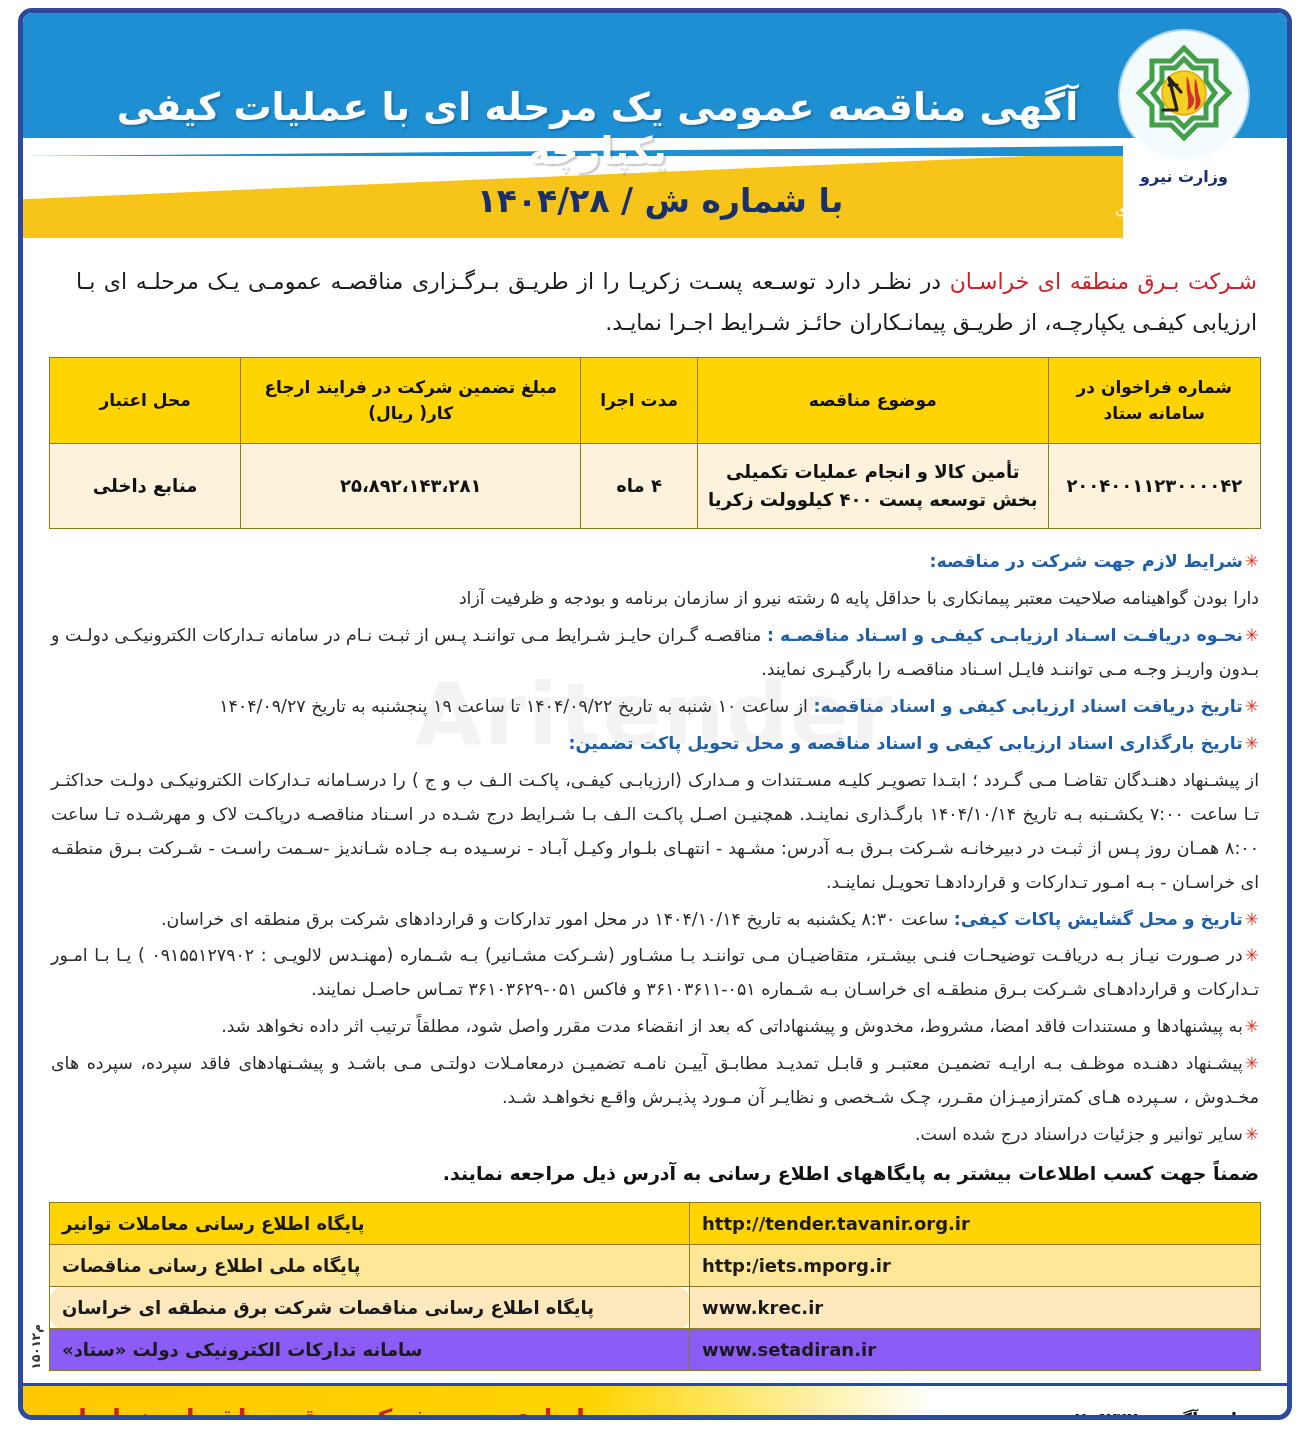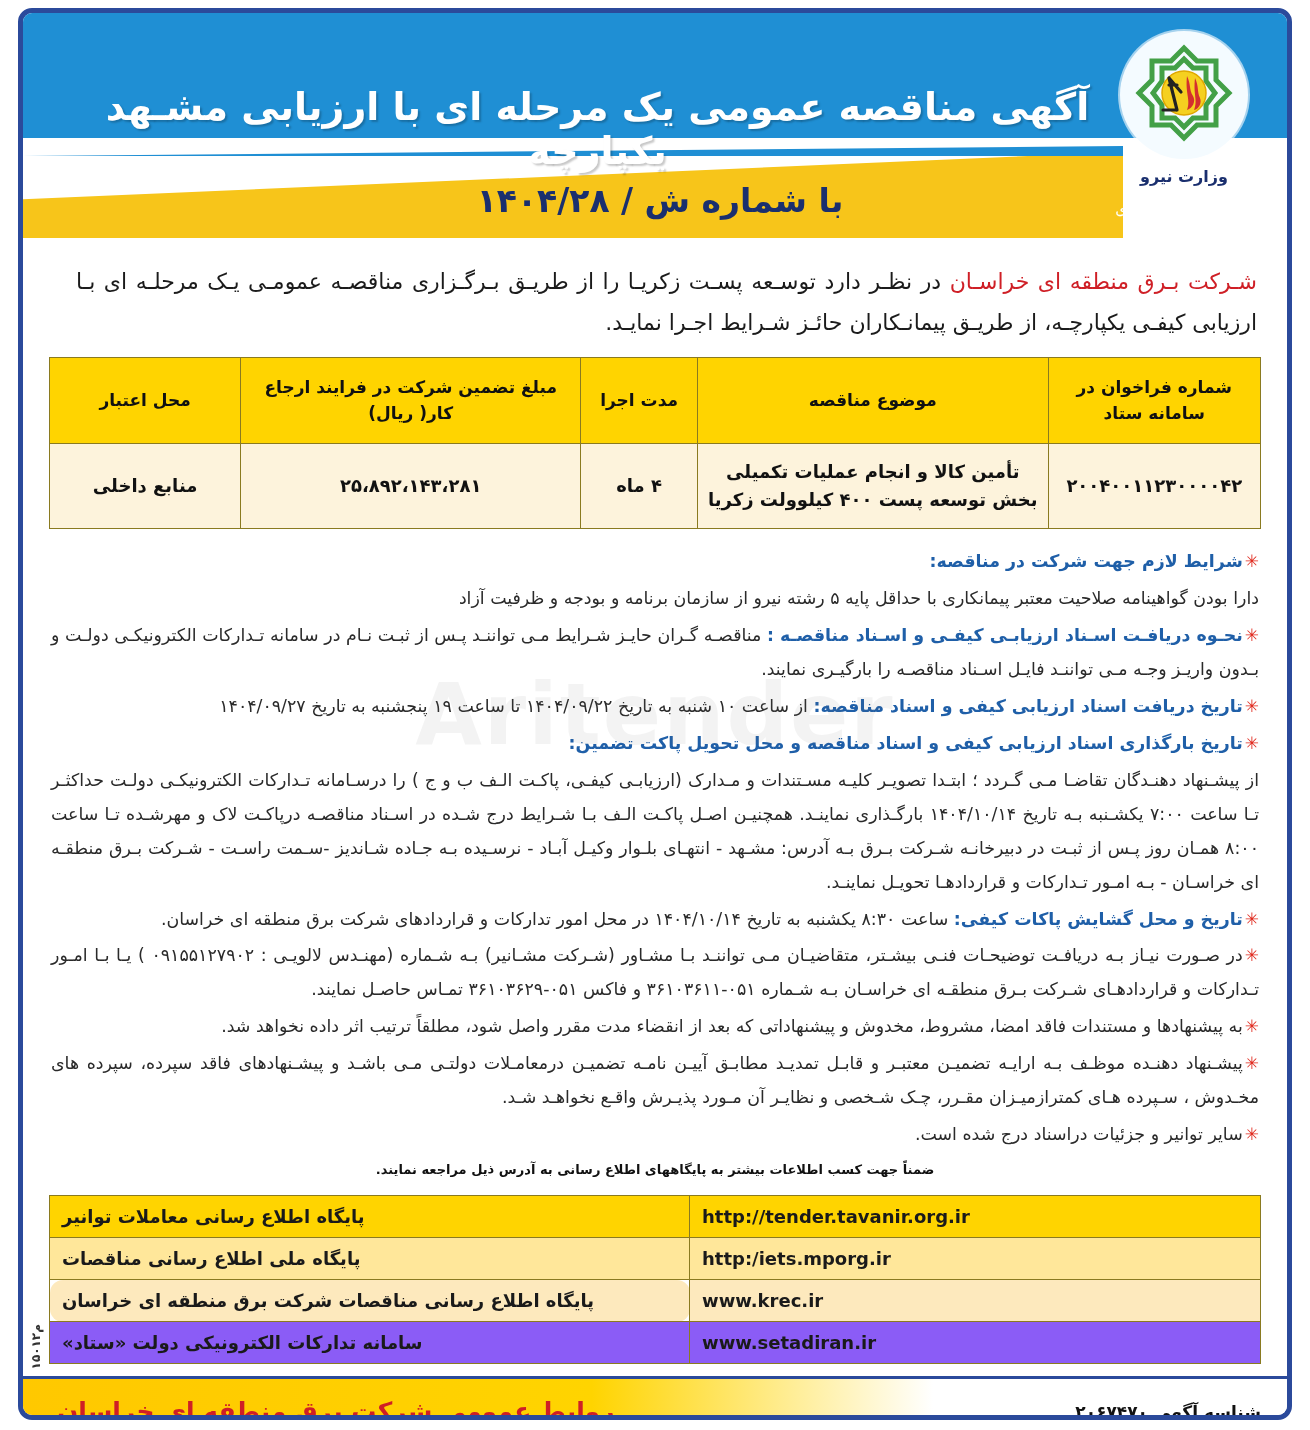--- a/index.html
+++ b/index.html
@@ -203,22 +203,21 @@
     margin-left: 2px;
   }
   .lead {
     color: #1f5fa8;
     font-weight: bold;
   }
 
   .note-body { color: #2a2a2a; }
 
   .closing {
-    text-align: center;
-    font-size: 13px;
+    font-size: 19px;
     font-weight: bold;
     color: #111;
     margin: 10px 0 12px 0;
   }
 
   
   table.sites {
     width: 100%;
     border-collapse: collapse;
     direction: rtl;
@@ -295,21 +294,21 @@
 </head>
 <body>
 
 <div class="page-frame">
 
   <div class="header">
     <div class="wedge"></div>
     <div class="wedge-yellow"></div>
     <div class="wedge-blue-strip"></div>
 
-    <div class="main-title">آگهی مناقصه عمومی یک مرحله ای با ارزیابی مشـهد یکپارچه</div>
+    <div class="main-title">آگهی مناقصه عمومی یک مرحله ای با عملیات کیفی یکپارچه</div>
     <div class="sub-number">با شماره ش / ۱۴۰۴/۲۸</div>
 
     <div class="logo-block">
       <div class="logo-circle">
         <svg width="110" height="110" viewBox="0 0 110 110" aria-hidden="true">
           <g fill="none" stroke="#43a047" stroke-width="5">
             <path d="M55 8 L68 21 L87 21 L87 40 L100 53 L87 66 L87 85 L68 85 L55 98 L42 85 L23 85 L23 66 L10 53 L23 40 L23 21 L42 21 Z"></path>
             <path d="M55 19 L64 28 L77 28 L77 41 L86 53 L77 65 L77 78 L64 78 L55 87 L46 78 L33 78 L33 65 L24 53 L33 41 L33 28 L46 28 Z"></path>
           </g>
           <circle cx="55" cy="53" r="22" fill="#f5d020"></circle>

